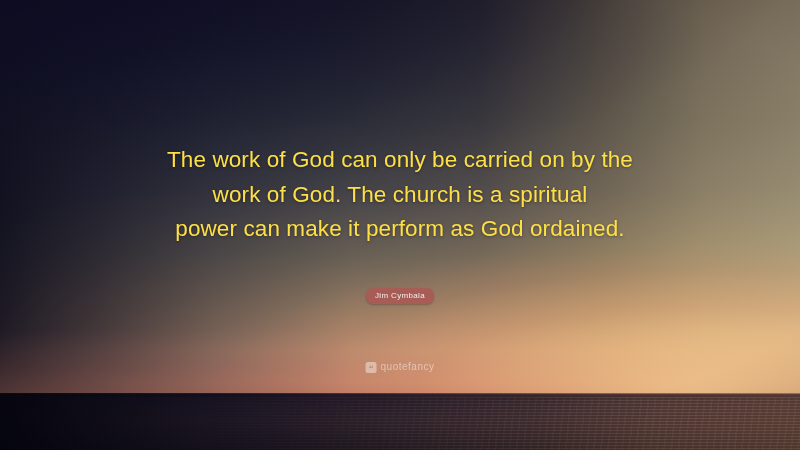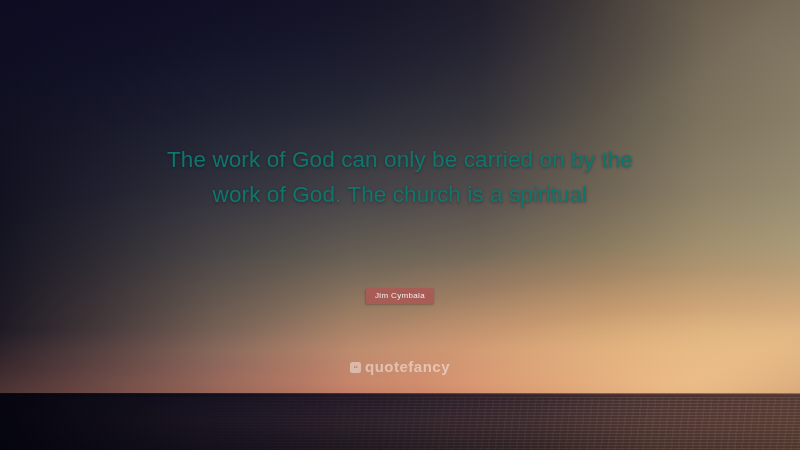--- a/index.html
+++ b/index.html
@@ -195,21 +195,21 @@
     position:absolute;
     left:50%;
     top:143px;
     transform:translateX(-50%);
     width:500px;
     text-align:center;
   }
 
   .quote-line {
     display:block;
-    color:#0f766e;
+    color:#fde047;
     font-family:"Liberation Sans", sans-serif;
     font-weight:300;
     font-size:22.5px;
     line-height:34.5px;
     letter-spacing:0.1px;
     white-space:nowrap;
     text-shadow:0 1px 3px rgba(0,0,0,0.34);
   }
 
   .author-badge {
@@ -219,21 +219,21 @@
     transform:translateX(-50%);
     background:#a75d55;
     color:#f4ece9;
     font-family:"Liberation Sans", sans-serif;
     font-size:8px;
     font-weight:400;
     letter-spacing:0.35px;
     line-height:16px;
     height:16px;
     padding:0 9px;
-    border-radius:2px;
+    border-radius:7px;
     white-space:nowrap;
     box-shadow:0 1px 2px rgba(0,0,0,0.22);
   }
 
   
   .watermark {
     position:absolute;
     left:50%;
     top:361px;
     transform:translateX(-50%);
@@ -257,22 +257,22 @@
     font-family:"Liberation Serif", serif;
     font-size:9px;
     font-weight:700;
     line-height:1;
     letter-spacing:-0.5px;
     transform:translateY(0.5px);
   }
   .wm-text {
     color:rgba(255,255,255,0.88);
     font-family:"Liberation Sans", sans-serif;
-    font-size:15px;
-    font-weight:700;
+    font-size:10px;
+    font-weight:400;
     letter-spacing:0.5px;
     line-height:12px;
     white-space:nowrap;
   }
 </style>
 </head>
 <body>
 
 <div id="stage">
 
@@ -291,20 +291,21 @@
     <div class="horizon"></div>
 
     <div class="vignette"></div>
   </div>
 
   <div class="overlay">
 
     <div class="quote-block">
       <span class="quote-line">The work of God can only be carried on by the</span>
       <span class="quote-line">work of God. The church is a spiritual</span>
+      <span class="quote-line">power can make it perform as God ordained.</span>
     </div>
 
     <div class="author-badge">Jim Cymbala</div>
 
     <div class="watermark">
       <span class="wm-mark">
         <span>“</span>
       </span>
       <span class="wm-text">quotefancy</span>
     </div>

